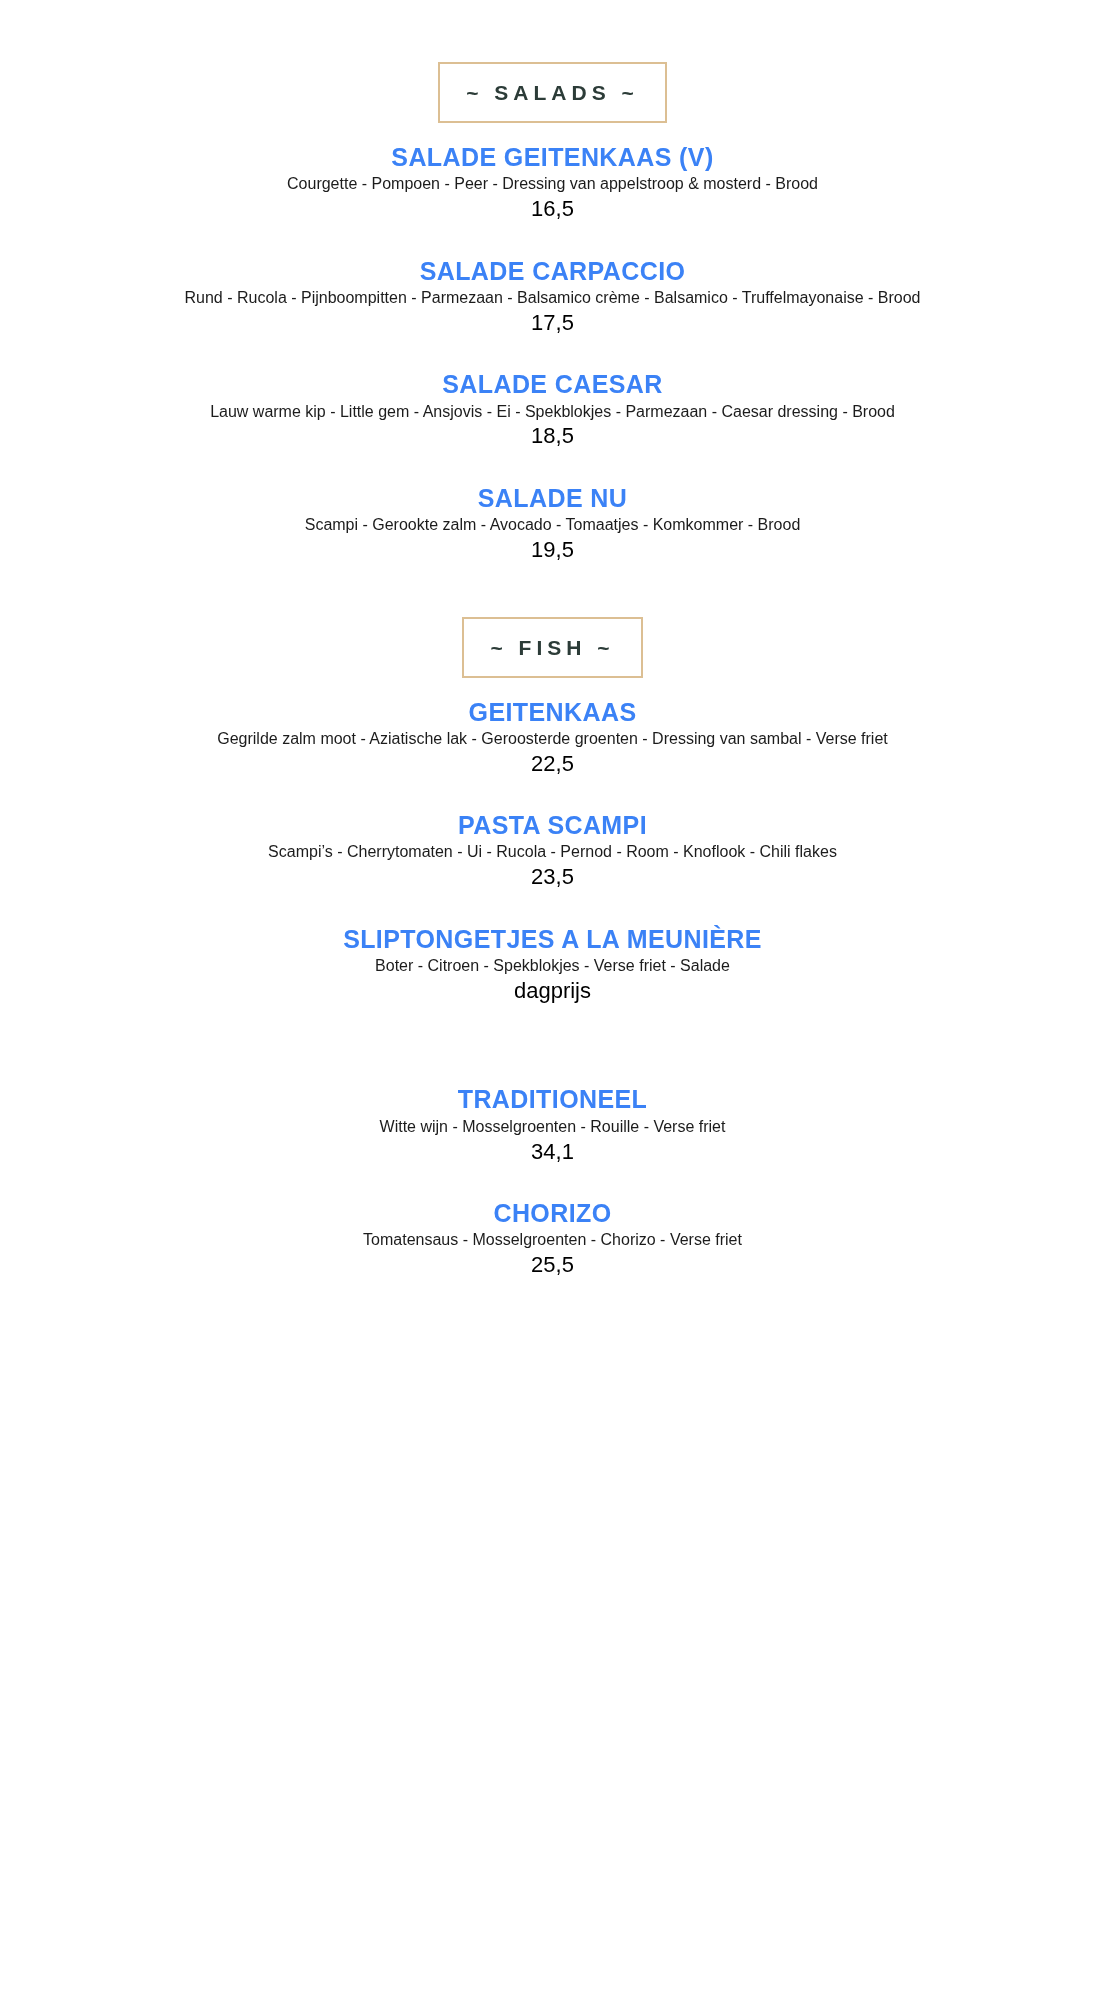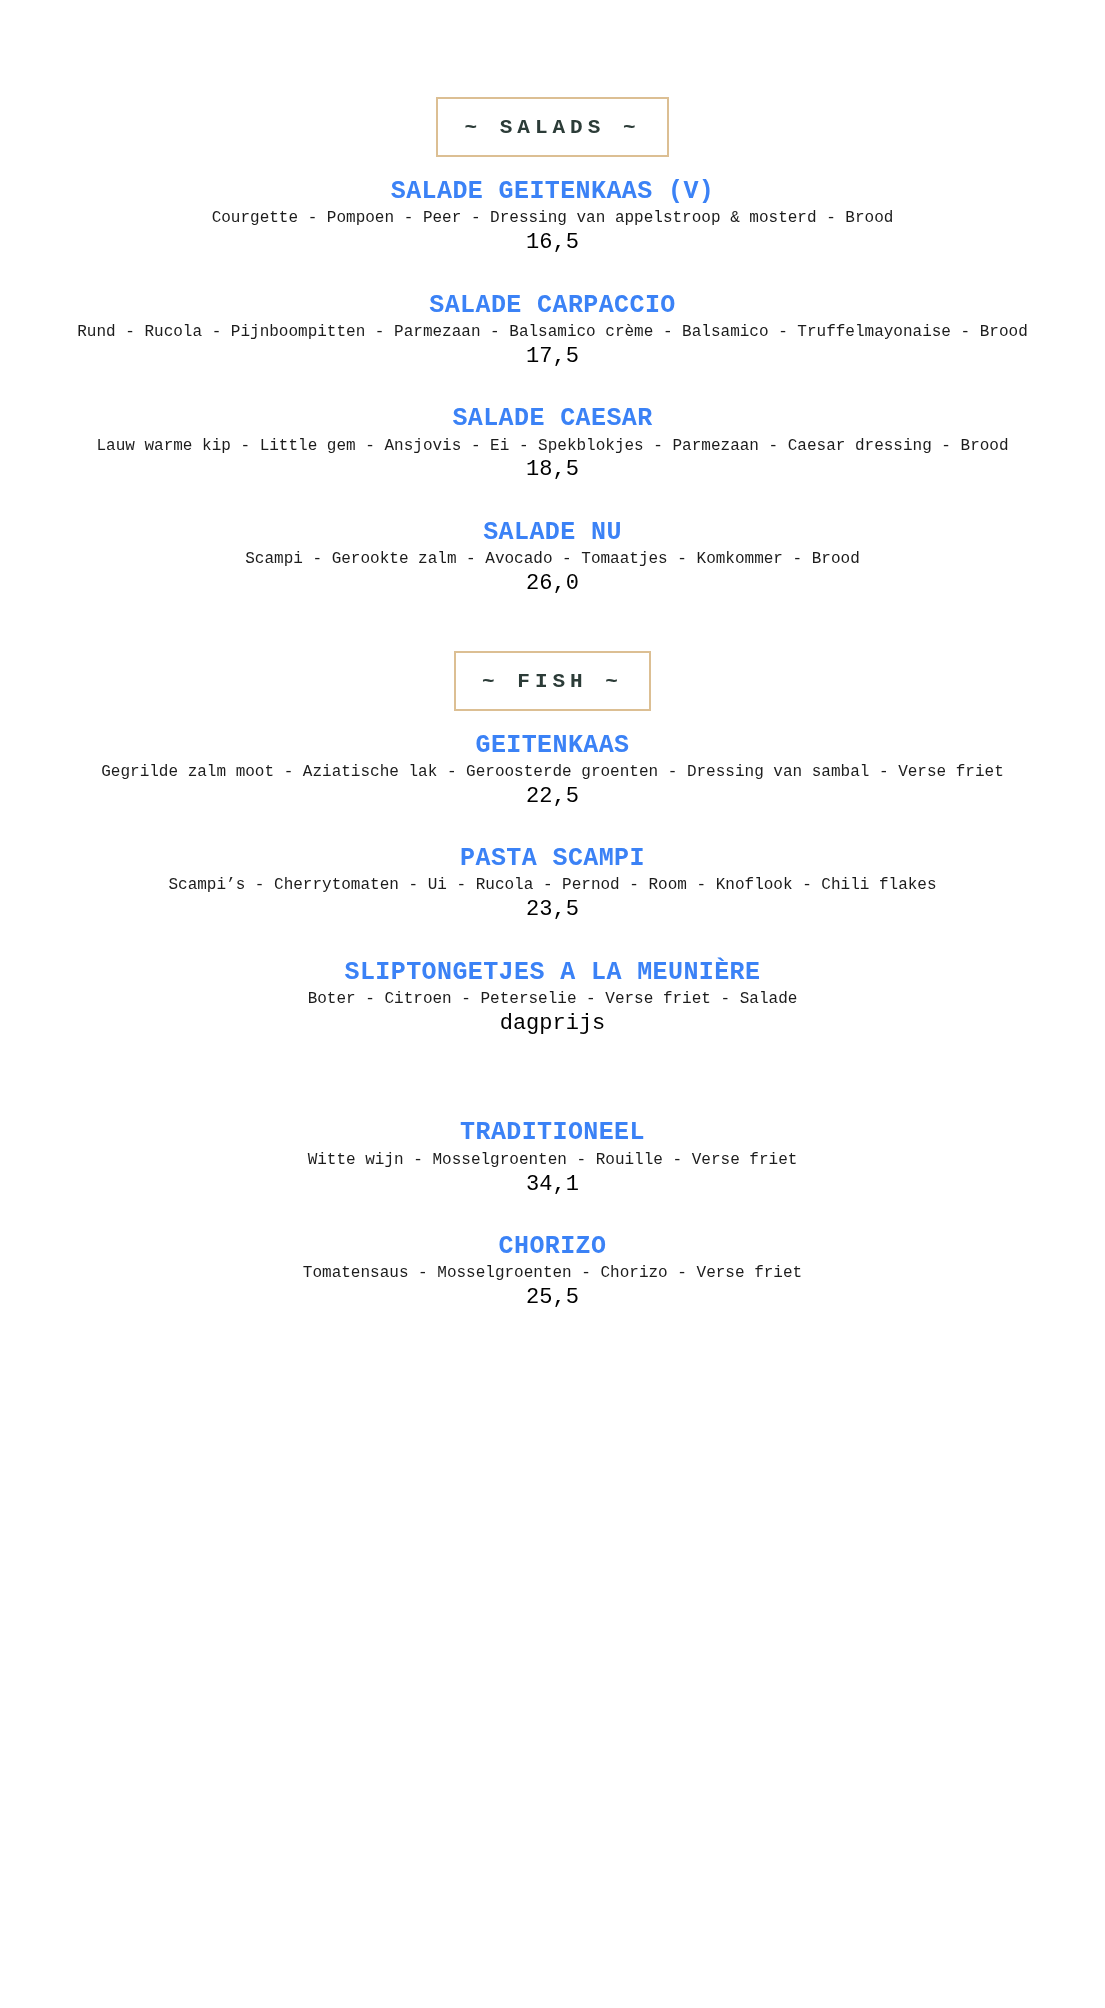--- a/index.html
+++ b/index.html
@@ -6,23 +6,22 @@
   html, body { background: #ffffff; }
   body {
     width: 1105px;
     height: 2008px;
     font-family: "Liberation Sans", "DejaVu Sans", sans-serif;
     color: #111111;
     overflow: hidden;
   }
   .menu {
     width: 100%;
-    padding-top: 97px;
+    padding-top: 62px;
     text-align: center;
-    font-family: Liberation Mono, monospace;
   }
   .menu-section { text-align: center; }
   .menu-section.s1 { margin-top: 52px; }
   .menu-section.s2 { margin-top: 78px; }
   .section-header {
     display: inline-block;
     border: 2px solid #dcbf93;
     color: #2c3c38;
     font-size: 21px;
     font-weight: bold;
@@ -69,38 +68,38 @@
         <p class="item-price">17,5</p>
       </div>
       <div class="menu-item">
         <h3 class="item-name">SALADE CAESAR</h3>
         <p class="item-description">Lauw warme kip - Little gem - Ansjovis - Ei - Spekblokjes - Parmezaan - Caesar dressing - Brood</p>
         <p class="item-price">18,5</p>
       </div>
       <div class="menu-item">
         <h3 class="item-name">SALADE NU</h3>
         <p class="item-description">Scampi - Gerookte zalm - Avocado - Tomaatjes - Komkommer - Brood</p>
-        <p class="item-price">26,0</p>
+        <p class="item-price">19,5</p>
       </div>
     </section>
     <section class="menu-section s1">
       <div><div class="section-header">~ FISH ~</div></div>
       <div class="menu-item">
         <h3 class="item-name">GEITENKAAS</h3>
         <p class="item-description">Gegrilde zalm moot - Aziatische lak - Geroosterde groenten - Dressing van sambal - Verse friet</p>
         <p class="item-price">22,5</p>
       </div>
       <div class="menu-item">
         <h3 class="item-name">PASTA SCAMPI</h3>
         <p class="item-description">Scampi’s - Cherrytomaten - Ui - Rucola - Pernod - Room - Knoflook - Chili flakes</p>
         <p class="item-price">23,5</p>
       </div>
       <div class="menu-item">
         <h3 class="item-name">SLIPTONGETJES A LA MEUNIÈRE</h3>
-        <p class="item-description">Boter - Citroen - Peterselie - Verse friet - Salade</p>
+        <p class="item-description">Boter - Citroen - Spekblokjes - Verse friet - Salade</p>
         <p class="item-price">dagprijs</p>
       </div>
     </section>
     <section class="menu-section s2">
       <div class="menu-item">
         <h3 class="item-name">TRADITIONEEL</h3>
         <p class="item-description">Witte wijn - Mosselgroenten - Rouille - Verse friet</p>
         <p class="item-price">34,1</p>
       </div>
       <div class="menu-item">

